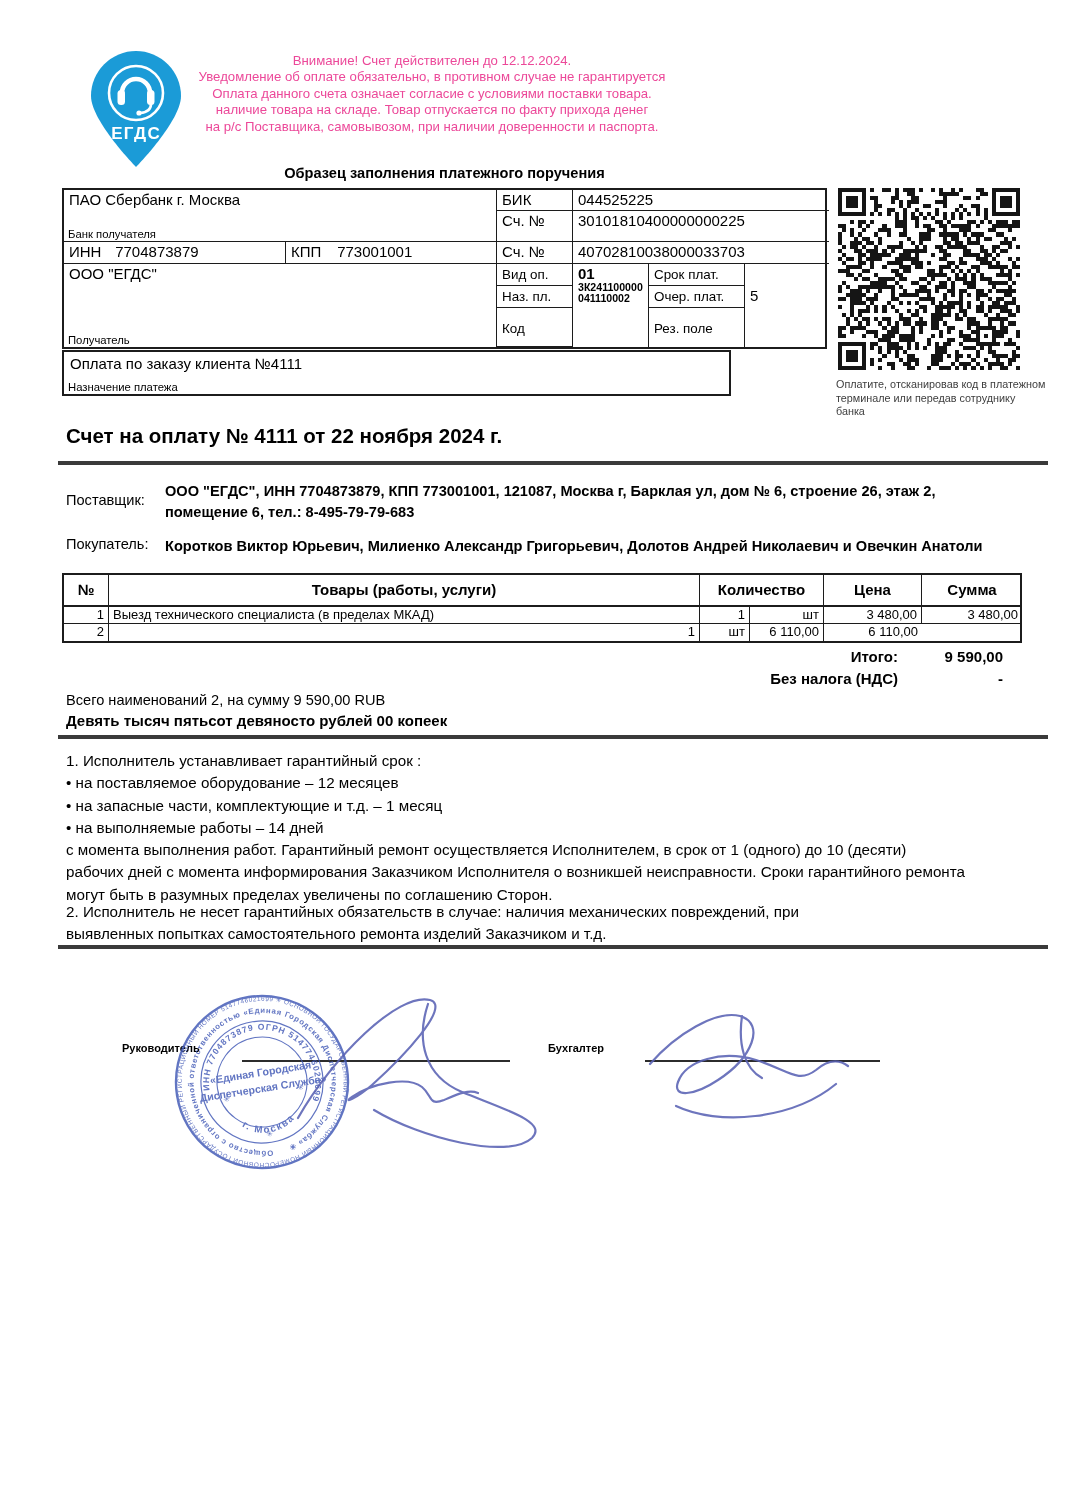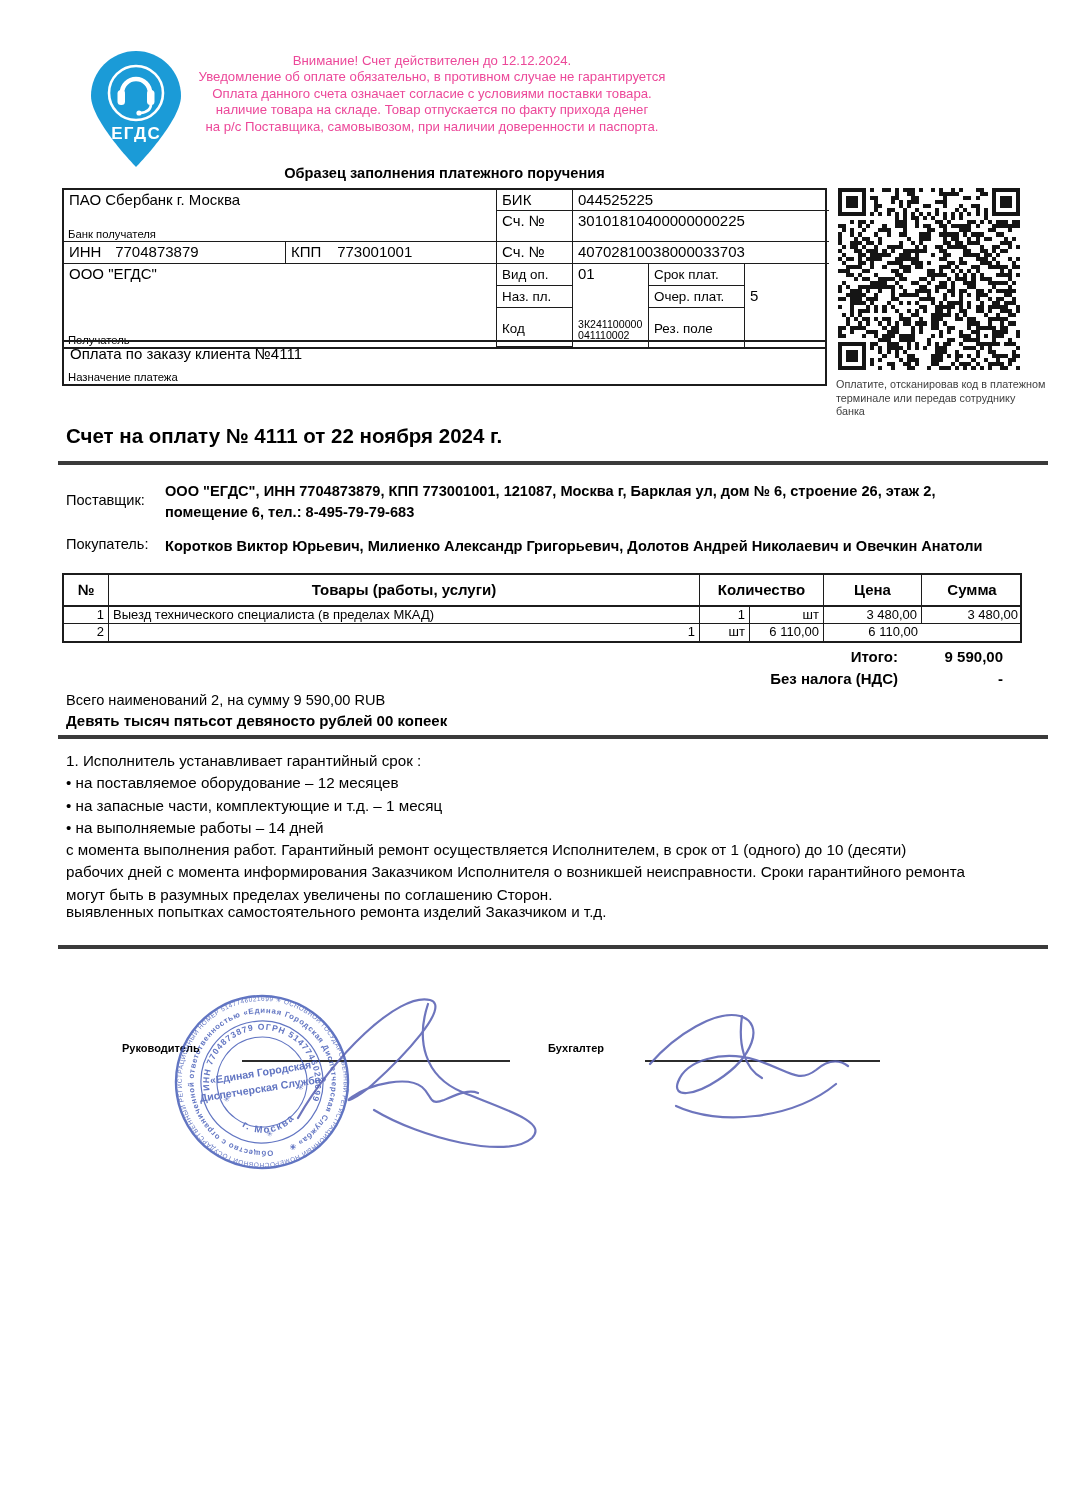--- a/index.html
+++ b/index.html
@@ -12,21 +12,21 @@
   .bank{display:grid;grid-template-columns:222px 211px 76px 76px 96px 84px;
         grid-template-rows:21px 31px 22px 22px 22px 39px;
         border:2px solid #1c1c1c;box-sizing:border-box;background:#fff;}
   .bc{border-right:1.5px solid #1c1c1c;border-bottom:1.5px solid #1c1c1c;
       font-size:15px;padding:1px 5px;position:relative;overflow:hidden;box-sizing:border-box;}
   .bc.small{font-size:13.4px;padding-top:3px;}
   .no-r{border-right:none!important;}
   .no-b{border-bottom:none!important;}
   .mini{position:absolute;bottom:1px;left:4px;font-size:11.3px;white-space:nowrap;}
   .kv span.k{display:inline-block;min-width:42px;}
-  .midcell{display:flex;flex-direction:column;justify-content:space-between;}
+  .midcell{display:flex;flex-direction:column;justify-content:flex-start;font-weight:bold;}
   .codeval{font-size:10.6px;line-height:11px;padding-bottom:5px;}
   .purpose{border:2px solid #1c1c1c;box-sizing:border-box;font-size:15px;padding:3px 6px;position:relative;}
   .qr-caption{font-size:10.8px;line-height:13.6px;color:#3d3d3d;}
   .inv-title{font-size:20.5px;font-weight:bold;}
   .rule{background:#3a3a3a;height:4px;}
   .plabel{font-size:14.6px;}
   .pval{font-size:14.6px;font-weight:bold;line-height:21px;}
   
   .items{display:grid;grid-template-columns:45px 591px 50px 74px 98px 100px;
          grid-template-rows:32px 17px 17px;border:2px solid #1c1c1c;box-sizing:border-box;}
@@ -105,21 +105,21 @@
         <div>3К241100000</div>
         <div>041110002</div>
       </div>
     </div>
     <div class="bc small" style="grid-column:5/6;grid-row:4/5">Срок плат.</div>
     <div class="bc small" style="grid-column:5/6;grid-row:5/6">Очер. плат.</div>
     <div class="bc small no-b" style="grid-column:5/6;grid-row:6/7;display:flex;align-items:center">Рез. поле</div>
     <div class="bc no-r no-b" style="grid-column:6/7;grid-row:4/7;padding-top:23px">5</div>
   </div>
 
-  <div class="abs purpose" style="left:62px;top:340px;width:765px;height:46px">
+  <div class="abs purpose" style="left:62px;top:350px;width:669px;height:46px">
     <span>Оплата по заказу клиента №4111</span>
     <span class="mini">Назначение платежа</span>
   </div>
 
   <div class="abs" style="left:838px;top:188px;width:182px;height:182px"><svg width="182" height="182" viewBox="0 0 182 182" shape-rendering="crispEdges">
         <rect x="0.00" y="0.00" width="4.04" height="4.04" fill="#151515"></rect>
         <rect x="4.04" y="0.00" width="4.04" height="4.04" fill="#151515"></rect>
         <rect x="8.09" y="0.00" width="4.04" height="4.04" fill="#151515"></rect>
         <rect x="12.13" y="0.00" width="4.04" height="4.04" fill="#151515"></rect>
         <rect x="16.18" y="0.00" width="4.04" height="4.04" fill="#151515"></rect>
@@ -1110,20 +1110,21 @@
   <div class="abs terms" style="left:66px;top:750px;width:970px">
     <div> 1. Исполнитель устанавливает гарантийный срок :</div>
     <div>• на поставляемое оборудование – 12 месяцев</div>
     <div>• на запасные части, комплектующие и т.д. – 1 месяц</div>
     <div>• на выполняемые работы – 14 дней</div>
     <div>с момента выполнения работ. Гарантийный ремонт осуществляется Исполнителем, в срок от 1 (одного) до 10 (десяти)</div>
     <div>рабочих дней с момента информирования Заказчиком Исполнителя о возникшей неисправности. Сроки гарантийного ремонта</div>
     <div>могут быть в разумных пределах увеличены по соглашению Сторон.</div>
   </div>
   <div class="abs terms" style="left:66px;top:901px;width:970px">
+    <div>2. Исполнитель не несет гарантийных обязательств в случае: наличия механических повреждений, при</div>
     <div>выявленных попытках самостоятельного ремонта изделий Заказчиком и т.д.</div>
   </div>
 
   <div class="abs rule" style="left:58px;top:945px;width:990px"></div>
 
   <div class="abs siglabel" style="left:122px;top:1042px">Руководитель</div>
   <div class="abs sigline" style="left:242px;top:1060px;width:268px"></div>
   <div class="abs siglabel" style="left:548px;top:1042px">Бухгалтер</div>
   <div class="abs sigline" style="left:645px;top:1060px;width:235px"></div>
 

